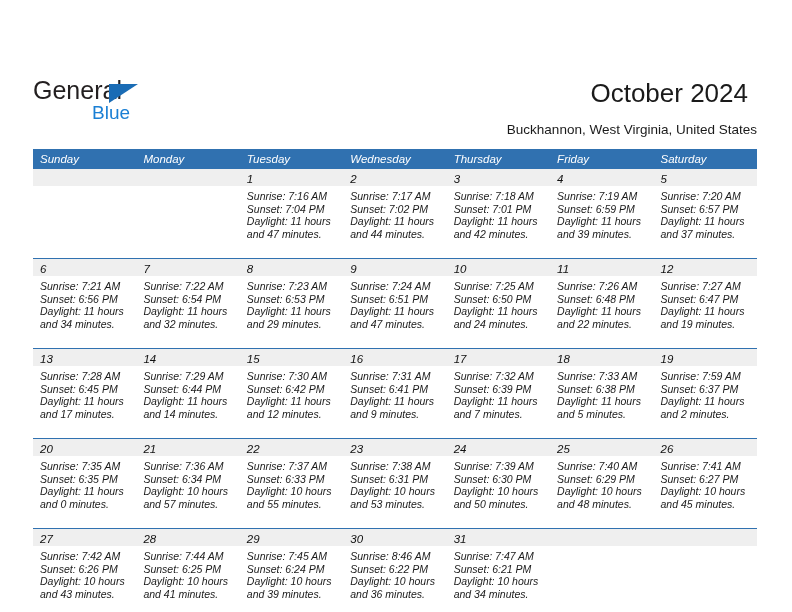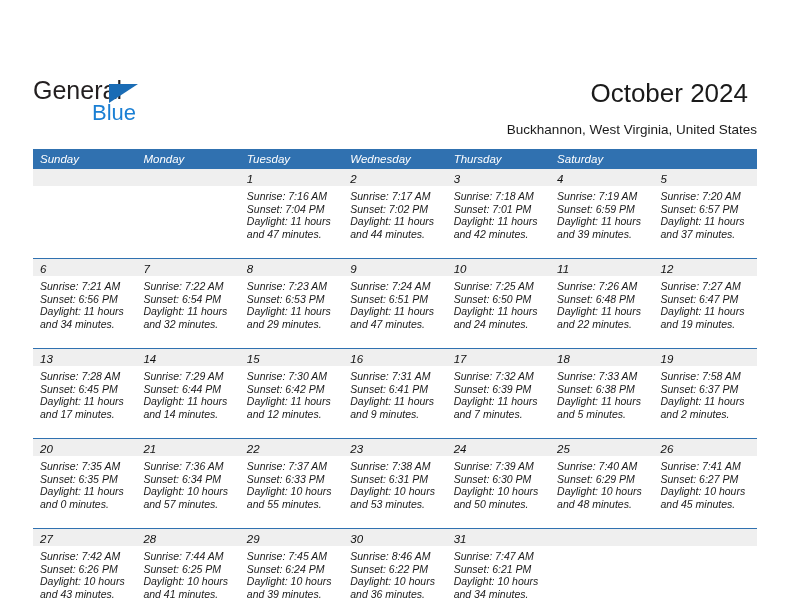--- a/index.html
+++ b/index.html
@@ -45,21 +45,21 @@
     top: 7px;
     width: 0;
     height: 0;
     border-left: 29px solid #1a6cb5;
     border-bottom: 19px solid transparent;
   }
   .brand-blue {
     position: absolute;
     left: 59px;
     top: 23px;
-    font-size: 22px;
+    font-size: 19px;
     color: #1a7fd4;
     line-height: 26px;
   }
 
   .title {
     position: absolute;
     right: 44px;
     top: 34px;
     font-size: 26px;
     color: #1a1a1a;
@@ -152,20 +152,21 @@
   <div class="title">October 2024</div>
   <div class="subtitle">Buckhannon, West Virginia, United States</div>
 
   <div class="calendar">
     <div class="weekdays">
         <div class="weekday">Sunday</div>
         <div class="weekday">Monday</div>
         <div class="weekday">Tuesday</div>
         <div class="weekday">Wednesday</div>
         <div class="weekday">Thursday</div>
+        <div class="weekday">Friday</div>
         <div class="weekday">Saturday</div>
       </div>
     <div id="weeks-container">
         <div class="week first">
           <div class="cell empty">
             <div class="daynum-band"><span class="daynum"></span></div>
             <div class="cell-body">
               <div class="info-line"></div>
               <div class="info-line"></div>
               <div class="info-line"></div>
@@ -343,21 +344,21 @@
             <div class="cell-body">
               <div class="info-line">Sunrise: 7:33 AM</div>
               <div class="info-line">Sunset: 6:38 PM</div>
               <div class="info-line">Daylight: 11 hours</div>
               <div class="info-line">and 5 minutes.</div>
             </div>
           </div>
           <div class="cell">
             <div class="daynum-band"><span class="daynum">19</span></div>
             <div class="cell-body">
-              <div class="info-line">Sunrise: 7:58 AM</div>
+              <div class="info-line">Sunrise: 7:59 AM</div>
               <div class="info-line">Sunset: 6:37 PM</div>
               <div class="info-line">Daylight: 11 hours</div>
               <div class="info-line">and 2 minutes.</div>
             </div>
           </div>
         </div>
         <div class="week">
           <div class="cell">
             <div class="daynum-band"><span class="daynum">20</span></div>
             <div class="cell-body">

